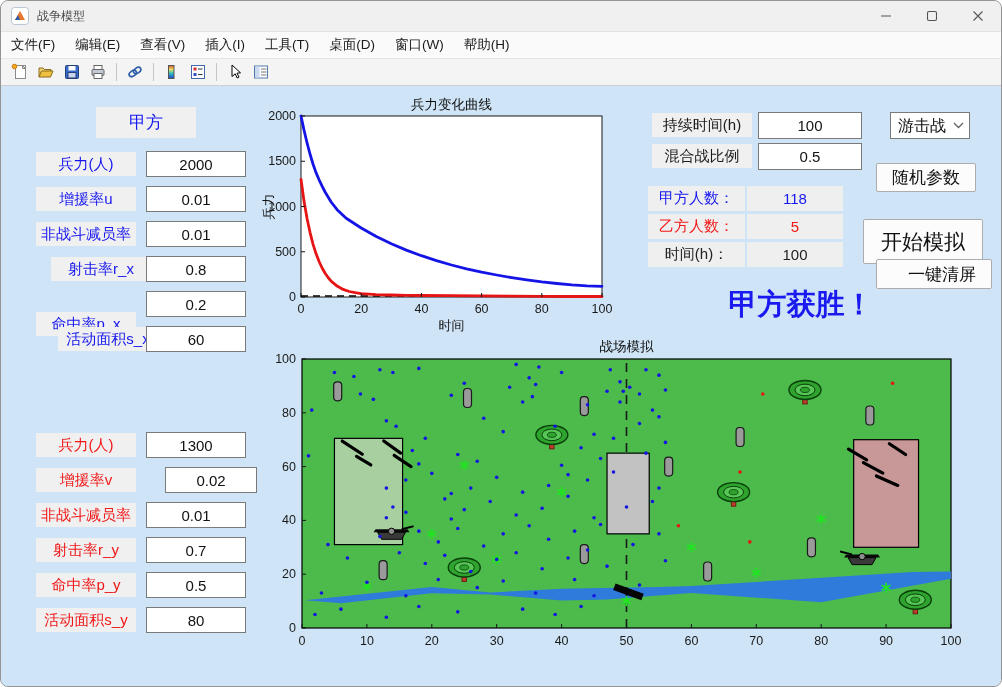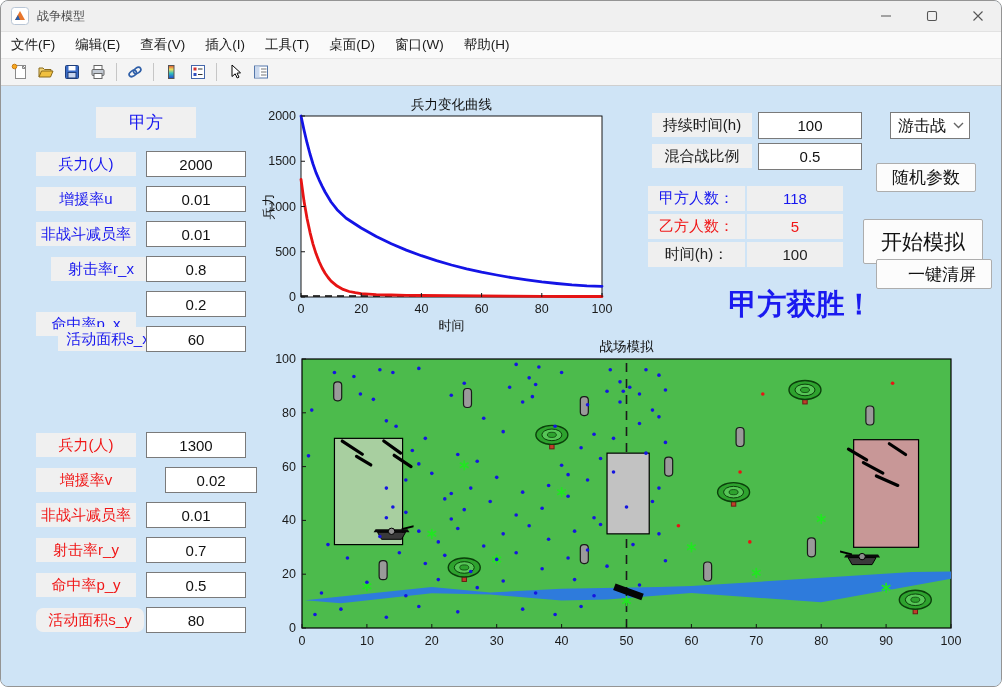--- a/index.html
+++ b/index.html
@@ -183,21 +183,21 @@
       <div class="plabel" style="left: 35px; top: 432px; width: 100px; height: 24px; color: rgb(240, 23, 23);">兵力(人)</div>
       <div class="pedit" style="left: 145px; top: 431px; width: 100px; height: 26px;"><input value="1300" style=""></div>
       <div class="plabel" style="left: 35px; top: 467px; width: 100px; height: 24px; color: rgb(240, 23, 23);">增援率v</div>
       <div class="pedit" style="left: 145px; top: 466px; width: 92px; height: 26px; margin-left: 19px;"><input value="0.02" style=""></div>
       <div class="plabel" style="left: 35px; top: 502px; width: 100px; height: 24px; color: rgb(240, 23, 23);">非战斗减员率</div>
       <div class="pedit" style="left: 145px; top: 501px; width: 100px; height: 26px;"><input value="0.01" style=""></div>
       <div class="plabel" style="left: 35px; top: 537px; width: 100px; height: 24px; color: rgb(240, 23, 23);">射击率r_y</div>
       <div class="pedit" style="left: 145px; top: 536px; width: 100px; height: 26px;"><input value="0.7" style=""></div>
       <div class="plabel" style="left: 35px; top: 572px; width: 100px; height: 24px; color: rgb(240, 23, 23);">命中率p_y</div>
       <div class="pedit" style="left: 145px; top: 571px; width: 100px; height: 26px;"><input value="0.5" style=""></div>
-      <div class="plabel" style="left: 35px; top: 607px; width: 108px; height: 24px; color: rgb(240, 23, 23); border-radius: 7px;">活动面积s_y</div>
+      <div class="plabel" style="left: 35px; top: 607px; width: 100px; height: 24px; color: rgb(240, 23, 23);">活动面积s_y</div>
       <div class="pedit" style="left: 145px; top: 606px; width: 100px; height: 26px;"><input value="80" style=""></div>
     </div>
   <div id="simrows">
       <div class="plabel" style="left: 651px; top: 112px; width: 100px; height: 24px; color: rgb(26, 26, 26);">持续时间(h)</div>
       <div class="pedit" style="left: 757px; top: 111px; width: 104px; height: 27px;"><input value="100" style=""></div>
       <div class="plabel" style="left: 651px; top: 143px; width: 100px; height: 24px; color: rgb(26, 26, 26);">混合战比例</div>
       <div class="pedit" style="left: 757px; top: 142px; width: 104px; height: 27px;"><input value="0.5" style=""></div>
     </div>
   <div id="results">
       <div class="rlabel" style="left: 647px; top: 185px; width: 97px; height: 25px; color: rgb(23, 23, 239);">甲方人数：</div>

